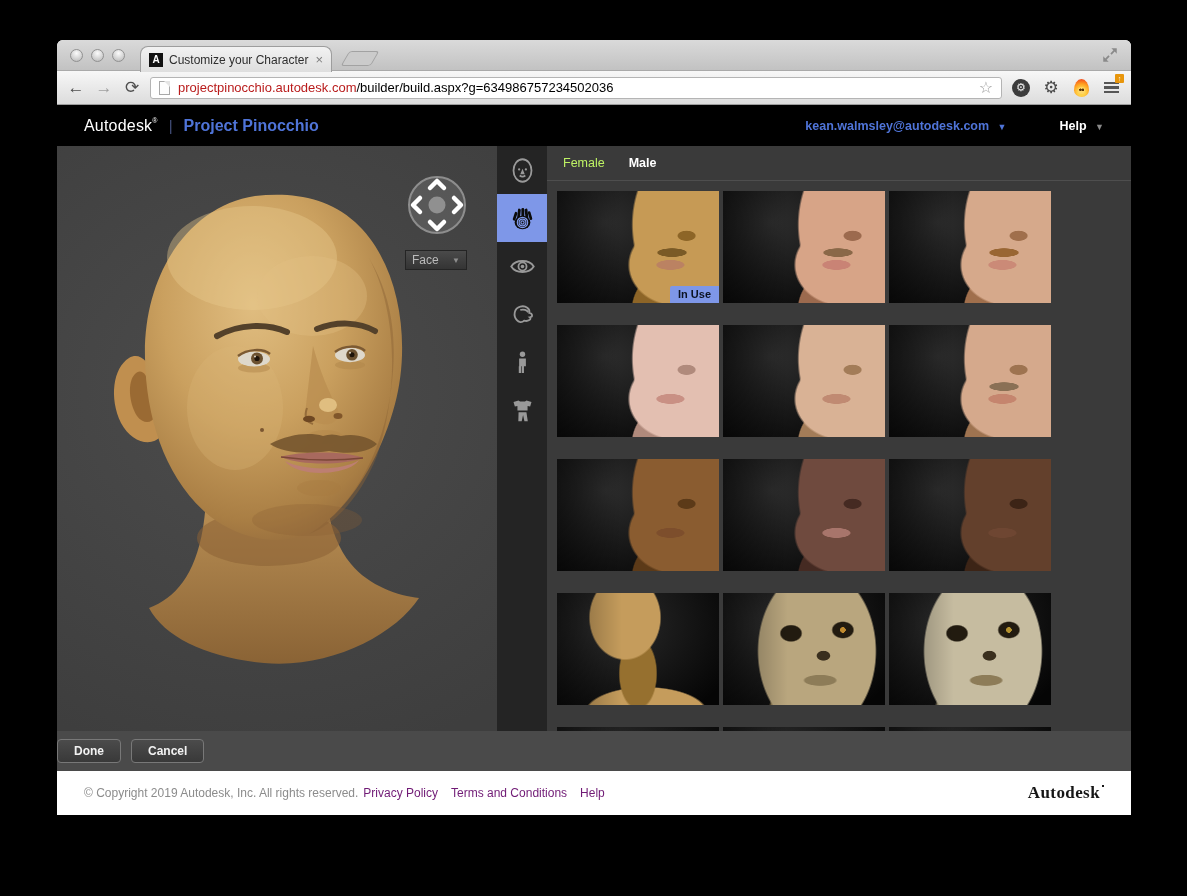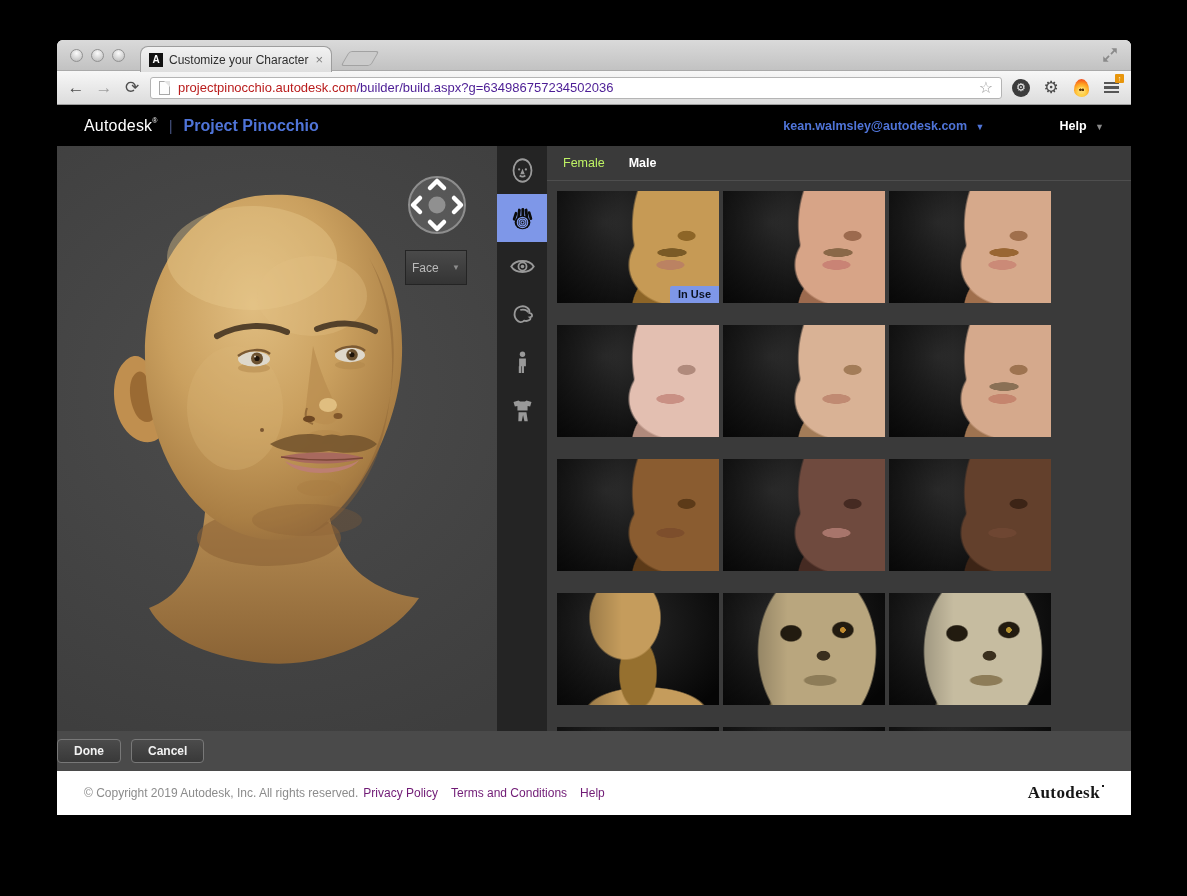--- a/index.html
+++ b/index.html
@@ -32,21 +32,21 @@
              display:flex; align-items:center; padding:0 9px; gap:8px; }
   .navbtn { font-size:17px; line-height:1; color:#4e4e4e; width:20px; text-align:center; }
   .navbtn.fwd { color:#9e9e9e; }
   .urlbar { flex:1; height:22px; background:#fff; border:1px solid #b4b4b4; border-radius:3px;
             display:flex; align-items:center; padding:0 8px; gap:8px; min-width:0; }
   .pageico { width:11px; height:14px; border:1px solid #a8a8a8; background:#fdfdfd; position:relative; flex:0 0 auto; }
   .pageico::after { content:""; position:absolute; right:-1px; top:-1px; border:3px solid transparent;
                     border-top-color:#e4e4e4; border-right-color:#e4e4e4; }
   .url { font-size:13px; white-space:nowrap; overflow:hidden; flex:1; }
   .url .dom { color:#b91c1c; }
-  .url .path { color:#4c1d95; }
+  .url .path { color:#000000; }
   .star { color:#9a9a9a; font-size:16px; line-height:1; margin-left:auto; }
   .ext { width:22px; height:22px; display:flex; align-items:center; justify-content:center; position:relative; flex:0 0 auto; }
   .gearcircle { width:18px; height:18px; border-radius:50%; background:#3c3c3c; color:#ececec;
                 font-size:11px; display:flex; align-items:center; justify-content:center; }
   .gearplain { color:#4a4a4a; font-size:17px; }
   .flame { width:15px; height:18px; background:radial-gradient(circle at 50% 72%, #ffd24a 0 26%, #ff9e1f 55%, #f4511e 85%);
            border-radius:50% 50% 48% 52% / 62% 62% 38% 38%; position:relative; }
   .flame::after { content:""; position:absolute; left:4px; top:8px; width:7px; height:7px; border-radius:50%;
                   background:radial-gradient(circle at 35% 40%, #5a3408 1px, transparent 1.6px),
                              radial-gradient(circle at 70% 40%, #5a3408 1px, transparent 1.6px),
@@ -55,33 +55,33 @@
   .menuico i { display:block; width:15px; height:2.5px; background:#565656; }
   .badge { position:absolute; right:-2px; top:-3px; width:9px; height:9px; background:#e8960c;
            border-radius:1px; color:#fff; font-size:7px; line-height:9px; text-align:center; font-style:normal; }
 
   
   .appheader { height:41px; background:#000; display:flex; align-items:center; padding:0 27px; }
   .brand { color:#fff; font-size:16px; letter-spacing:.2px; }
   .brand sup { font-size:7px; vertical-align:top; }
   .hsep { color:#44507c; margin:0 11px; font-size:15px; }
   .product { color:#4f74d8; font-weight:bold; font-size:16px; }
-  .hright { margin-left:auto; display:flex; align-items:center; gap:42px; }
+  .hright { margin-left:auto; display:flex; align-items:center; gap:20px; }
   .account { color:#4f74d8; font-weight:bold; font-size:12.5px; }
   .account .arr, .help .arr { font-size:9px; color:#8a8a8a; margin-left:5px; }
   .account .arr { color:#4f74d8; }
   .help { color:#fff; font-weight:bold; font-size:12.5px;padding-left:33px; }
 
   .main { display:flex; height:585px; }
 
   .preview { width:440px; position:relative; flex:0 0 auto;
              background:radial-gradient(430px 400px at 46% 42%, #4c4c4c, #3e3e3e 95%); }
   .headsvg { position:absolute; inset:0; width:440px; height:585px; }
   .orbit { position:absolute; left:350px; top:29px; width:60px; height:60px; }
-  .facedd { position:absolute; left:348px; top:104px; width:62px; height:35px;
+  .facedd { position:absolute; left:348px; top:104px; width:62px; height:20px;
             background:linear-gradient(#4a4a4a,#343434); border:1px solid #242424; border-radius:0;
             color:#bbb; font-size:12px; display:flex; align-items:center; justify-content:space-between;
             padding:0 6px; }
   .facedd .arr { color:#8d8d8d; font-size:8px; }
 
   .strip { width:50px; background:#242424; display:flex; flex-direction:column; flex:0 0 auto; }
   .stripitem { height:48px; display:flex; align-items:center; justify-content:center; }
   .stripitem svg { width:27px; height:27px; }
   .stripitem .ic { stroke:#999; fill:none; stroke-width:1.6; }
   .stripitem .icf { fill:#999; stroke:none; }

